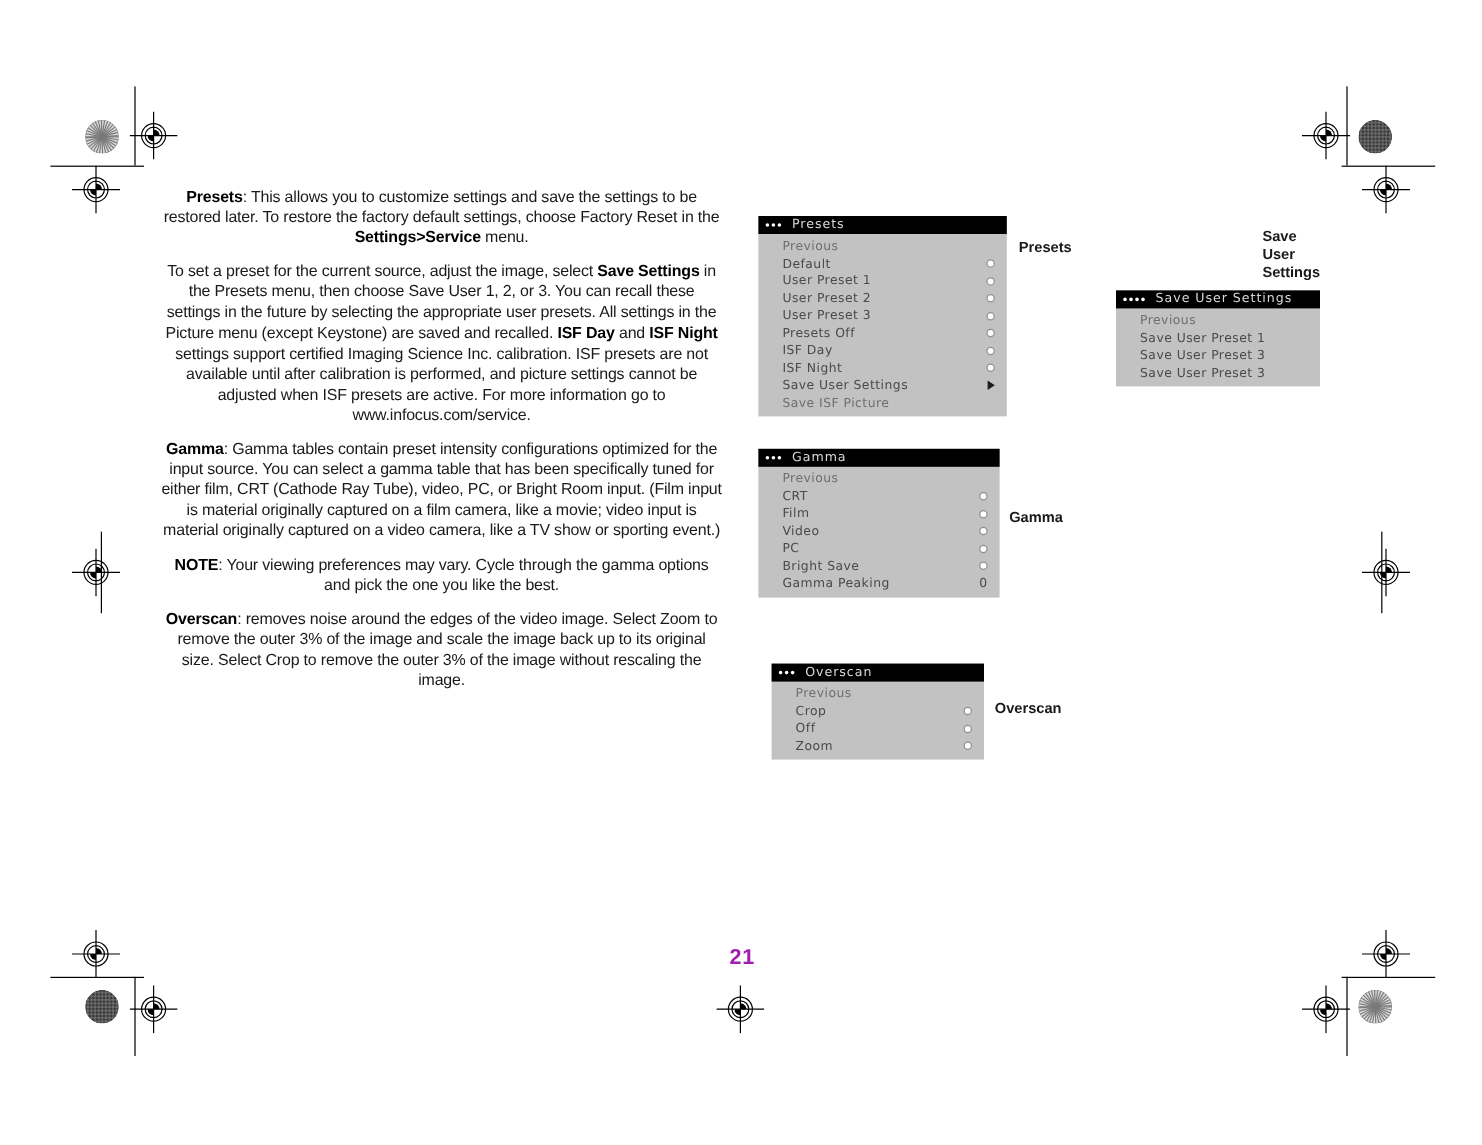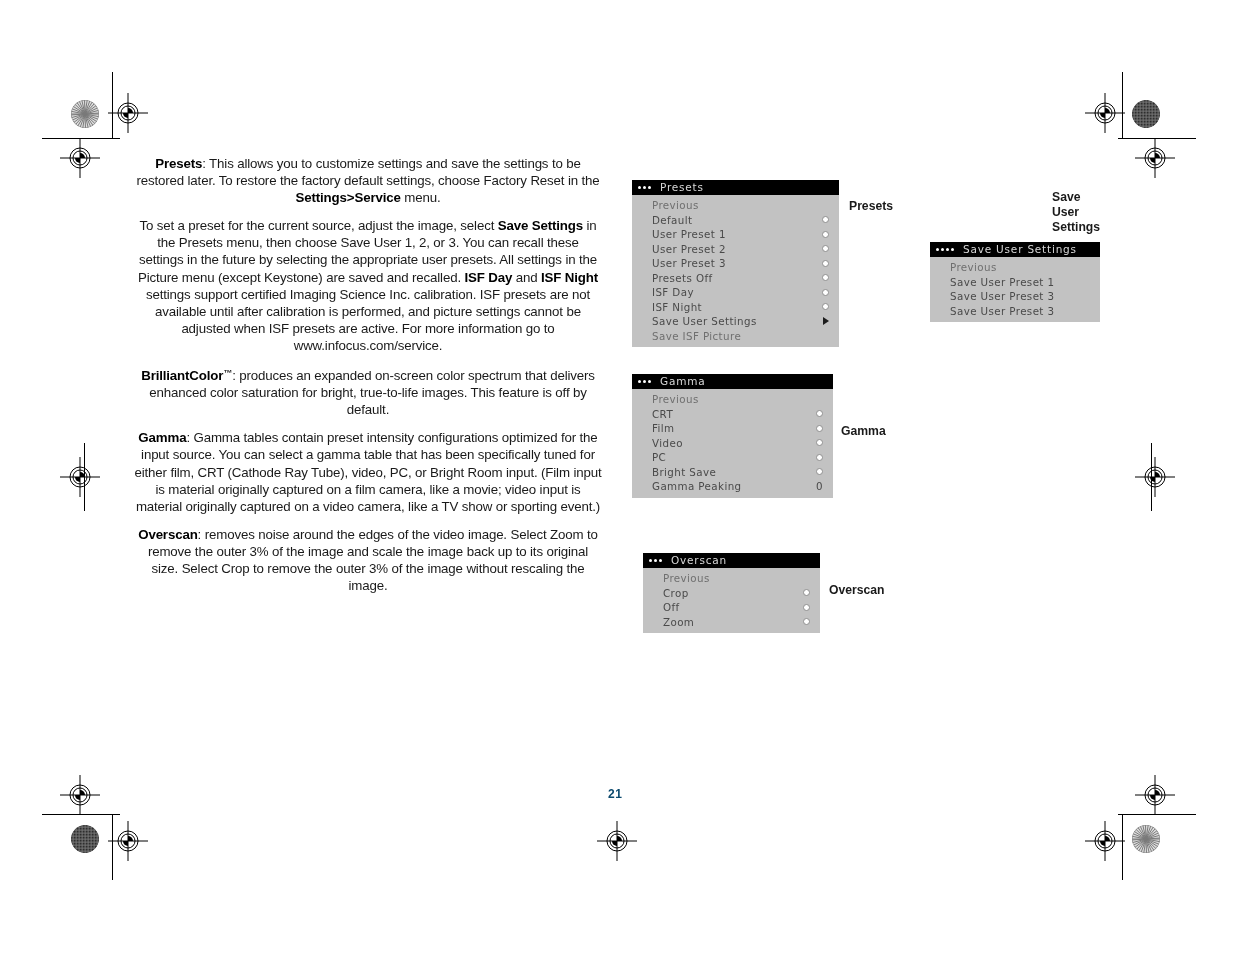--- a/index.html
+++ b/index.html
@@ -146,22 +146,22 @@
     color: #1a1a1a;
     font-weight: 600;
     white-space: pre-line;
   }
 
   
   .pagenum {
     position: absolute;
     font-family: "Liberation Sans", sans-serif;
     font-weight: bold;
-    font-size: 12px;
-    color: #0c4a6e;
+    font-size: 18px;
+    color: #a21caf;
     left: 608px;
     top: 787px;
     letter-spacing: 0.5px;
   }
 </style>
 </head>
 <body>
 
 <div id="marks">
     <div class="mark-line" style="left: 112px; top: 72px; width: 1px; height: 66px;"></div>
@@ -368,22 +368,22 @@
         <circle cx="20" cy="20" r="7" fill="none" stroke="#000" stroke-width="1"></circle>
         <path d="M 20 15 A 5 5 0 0 1 25 20 L 20 20 Z" fill="#000"></path>
         <path d="M 20 25 A 5 5 0 0 1 15 20 L 20 20 Z" fill="#000"></path>
       </svg>
     </div>
   </div>
 
 <div class="textcol" id="textcol">
     <div class="para"><b>Presets</b><span>: This allows you to customize settings and save the settings to be restored later. To restore the factory default settings, choose Factory Reset in the </span><b>Settings&gt;Service</b><span> menu.</span></div>
     <div class="para"><span>To set a preset for the current source, adjust the image, select </span><b>Save Settings</b><span> in the Presets menu, then choose Save User 1, 2, or 3. You can recall these settings in the future by selecting the appropriate user presets. All settings in the Picture menu (except Keystone) are saved and recalled. </span><b>ISF Day</b><span> and </span><b>ISF Night</b><span> settings support certified Imaging Science Inc. calibration. ISF presets are not available until after calibration is performed, and picture settings cannot be adjusted when ISF presets are active. For more information go to www.infocus.com/service.</span></div>
-    <div class="para"><b>BrilliantColor</b><sup style="font-weight: bold;">™</sup><span>: produces an expanded on-screen color spectrum that delivers enhanced color saturation for bright, true-to-life images. This feature is off by default.</span></div>
     <div class="para"><b>Gamma</b><span>: Gamma tables contain preset intensity configurations optimized for the input source. You can select a gamma table that has been specifically tuned for either film, CRT (Cathode Ray Tube), video, PC, or Bright Room input. (Film input is material originally captured on a film camera, like a movie; video input is material originally captured on a video camera, like a TV show or sporting event.)</span></div>
+    <div class="para"><b>NOTE</b><span>: Your viewing preferences may vary. Cycle through the gamma options and pick the one you like the best.</span></div>
     <div class="para"><b>Overscan</b><span>: removes noise around the edges of the video image. Select Zoom to remove the outer 3% of the image and scale the image back up to its original size. Select Crop to remove the outer 3% of the image without rescaling the image.</span></div>
   </div>
 
 <div class="osd" id="menu-presets" style="left:632px; top:180px; width:207px;">
   <div class="osd-title">
     <span class="osd-dots">
         <i></i>
         <i></i>
         <i></i>
       </span>

